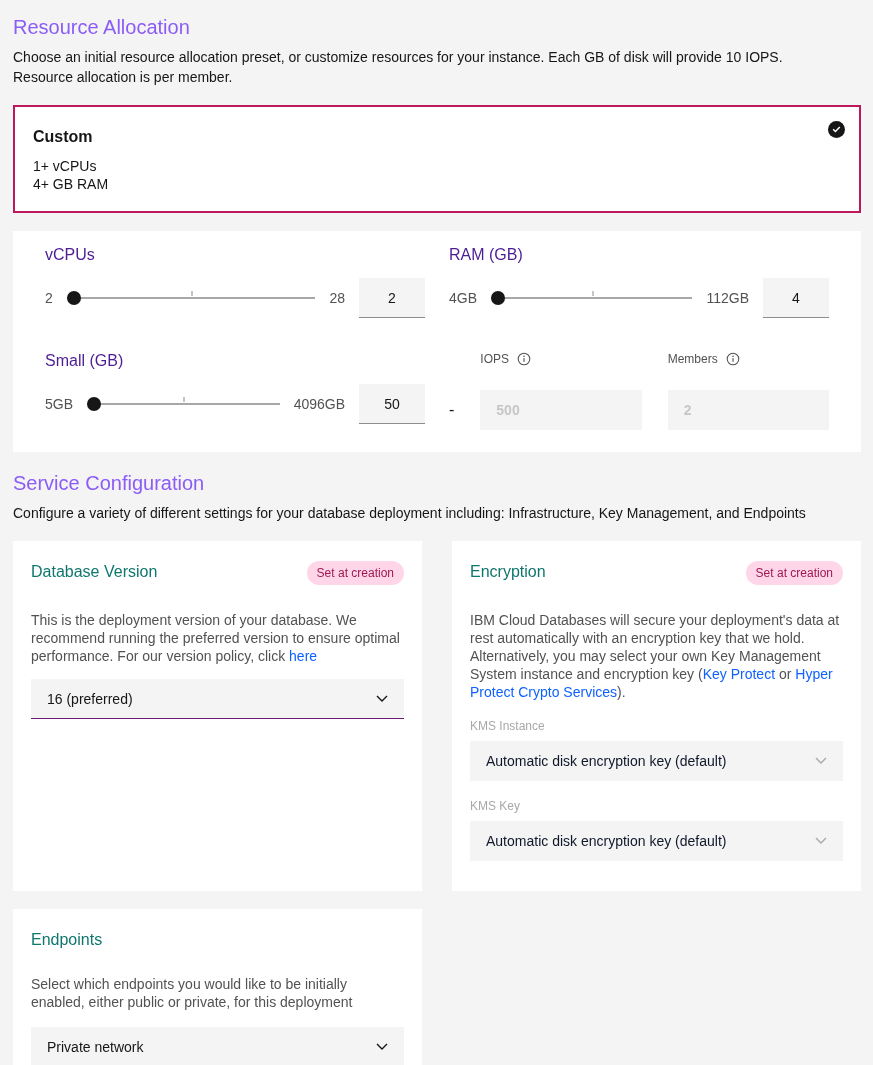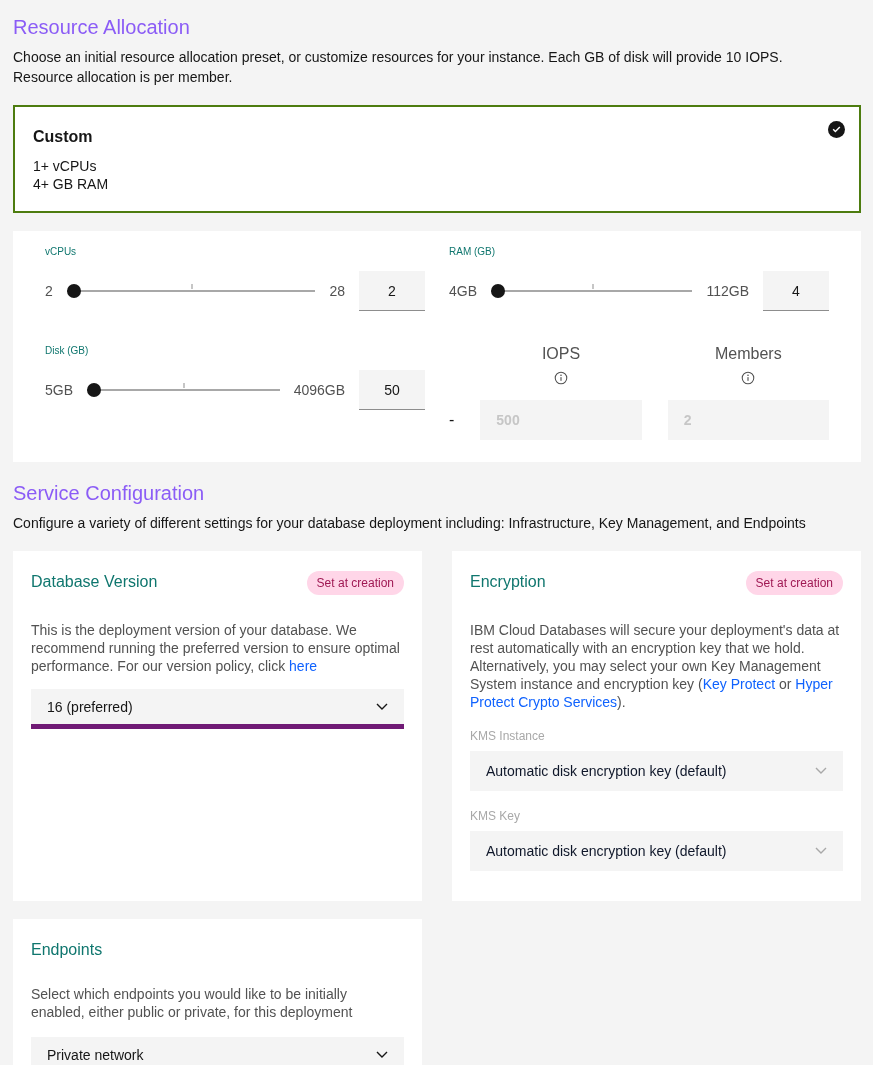--- a/index.html
+++ b/index.html
@@ -12,64 +12,64 @@
     overflow: hidden;
   }
   .page { padding: 16px 12px 0 13px; }
 
   .section-title { font-size: 20px; font-weight: 400; color:#8b5cf6; margin: 0 0 8px 0; }
   .section-desc  { font-size: 14px; line-height: 20px; color:#161616; margin: 0 0 18px 0; max-width: 812px; }
 
   
   .presets { display: flex; gap: 16px; margin-bottom: 18px; }
   .preset-card { flex: 1; background: #ffffff; height: 108px; padding: 23px 20px; position: relative; cursor: pointer; }
-  .preset-card.selected { border: 2px solid #4d7c0f; padding: 21px 18px; }
+  .preset-card.selected { border: 2px solid #be185d; padding: 21px 18px; }
   .preset-title { font-size: 16px; font-weight: 700; margin: 0 0 11px 0; color:#161616; }
   .preset-spec { font-size: 14px; line-height: 18px; margin: 0; color:#161616; }
   .check-badge { position: absolute; top: 14px; right: 14px; width: 17px; height: 17px; }
   .check-badge svg { display:block; }
 
   
   .slider-panel {
     background: #ffffff; padding: 15px 32px 22px 32px; margin-bottom: 20px;
     display: grid; grid-template-columns: 1fr 1fr; column-gap: 24px; row-gap: 34px;
   }
-  .slider-label { font-size: 10px; color: #0f766e; margin-bottom: 14px; }
+  .slider-label { font-size: 16px; color: #4c1d95; margin-bottom: 14px; }
   .slider-row { display: flex; align-items: center; gap: 14px; height: 40px; }
   .slider-min, .slider-max { font-size: 14px; color: #525252; white-space: nowrap; }
   .slider-track { flex: 1; position: relative; height: 16px; cursor: pointer; }
   .track-line { position: absolute; top: 7px; left: 0; right: 0; height: 2px; background: #a8a8a8; }
   .track-tick { position: absolute; top: 1px; left: 50%; width: 2px; height: 5px; background: #c6c6c6; }
   .slider-handle { position: absolute; top: 1px; left: 0; width: 14px; height: 14px; border-radius: 50%; background: #161616; cursor: grab; }
   .slider-input {
     width: 66px; height: 40px; background: #f4f4f4; border: none; border-bottom: 1px solid #8d8d8d;
     text-align: center; font-size: 14px; color: #161616; font-family: inherit; flex: none;
   }
   .fields-row { display: flex; align-items: flex-end; gap: 26px; align-self: end; }
   .dash { font-size: 16px; color: #161616; padding-bottom: 11px; }
   .field-group { flex: 1; }
-  .field-label { display: flex; align-items: center; gap: 8px; font-size: 16px; color: #525252; margin-bottom: 15px; flex-direction: column; }
+  .field-label { display: flex; align-items: center; gap: 8px; font-size: 12px; color: #525252; margin-bottom: 24px; }
   .field-label svg { display: block; }
   .disabled-input {
     width: 100%; height: 40px; background: #f4f4f4; border: none; color: #c6c6c6;
     font-size: 14px; padding-left: 16px; font-family: inherit; font-weight: bold;
   }
 
   
   .config-grid { display: grid; grid-template-columns: 1fr 1fr; column-gap: 30px; row-gap: 18px; padding-bottom: 12px; }
   .card { background: #ffffff; padding: 20px 18px; }
   .card-enc { min-height: 350px; }
   .card-endpoints { min-height: 185px; grid-column: 1; }
   .card-header { display: flex; justify-content: space-between; align-items: flex-start; }
   .card-title { font-size: 16px; font-weight: 400; color: #0f766e; margin: 2px 0 0 0; }
   .tag { background: #ffd6e8; color: #9f1853; font-size: 12px; line-height: 16px; padding: 4px 10px; border-radius: 12px; white-space: nowrap; }
   .card-desc { font-size: 14px; line-height: 18px; color: #525252; margin: 26px 0 0 0; }
   .link { color: #0f62fe; cursor: pointer; }
   .dropdown {
-    height: 40px; background: #f4f4f4; border-bottom: 5px solid #701a75;
+    height: 40px; background: #f4f4f4; border-bottom: 1px solid #701a75;
     display: flex; align-items: center; justify-content: space-between;
     padding: 0 16px; font-size: 14px; color: #161616; margin-top: 14px; cursor: pointer;
   }
   .dropdown.disabled { border-bottom: none; color: #0f172a; cursor: default; }
   .dropdown svg { display: block; flex: none; }
   .kms-label { font-size: 12px; color: #a8a8a8; margin-top: 18px; }
   .dropdown.kms { margin-top: 8px; }
 </style>
 </head>
 <body>
@@ -118,21 +118,21 @@
             <div class="track-line"></div>
             <div class="track-tick"></div>
             <div class="slider-handle"></div>
           </div>
           <span class="slider-max">112GB</span>
           <input class="slider-input" value="4" style="">
         </div>
       </div>
 
       <div>
-        <div class="slider-label">Disk (GB)</div>
+        <div class="slider-label">Small (GB)</div>
         <div class="slider-row">
           <span class="slider-min">5GB</span>
           <div class="slider-track">
             <div class="track-line"></div>
             <div class="track-tick"></div>
             <div class="slider-handle"></div>
           </div>
           <span class="slider-max">4096GB</span>
           <input class="slider-input" value="50" style="">
         </div>

